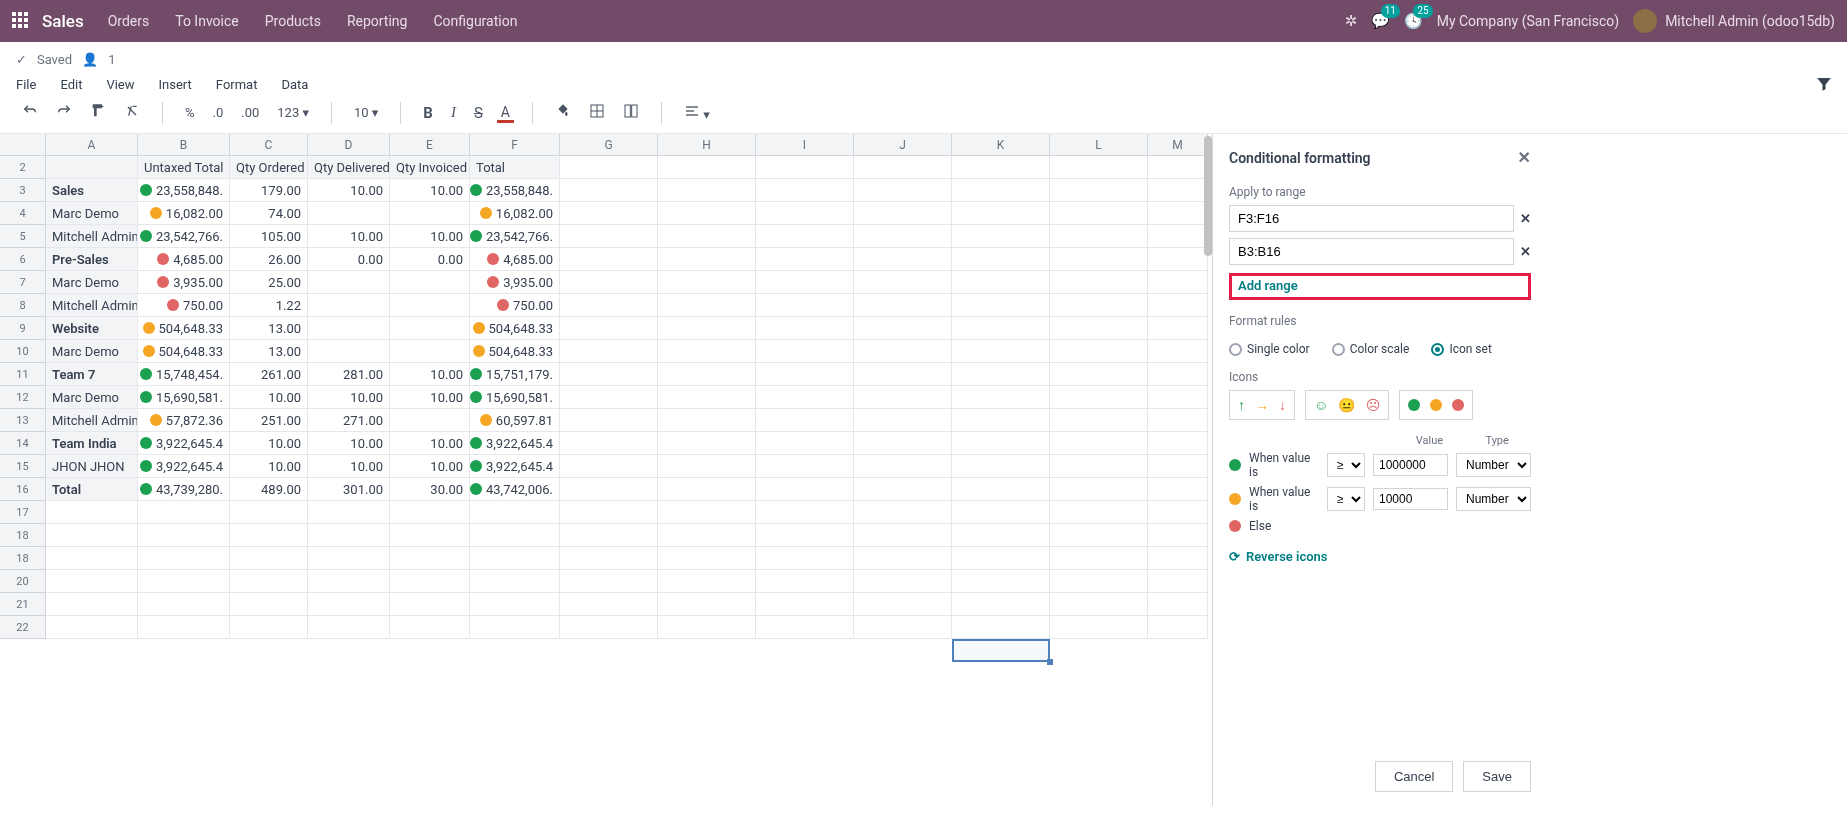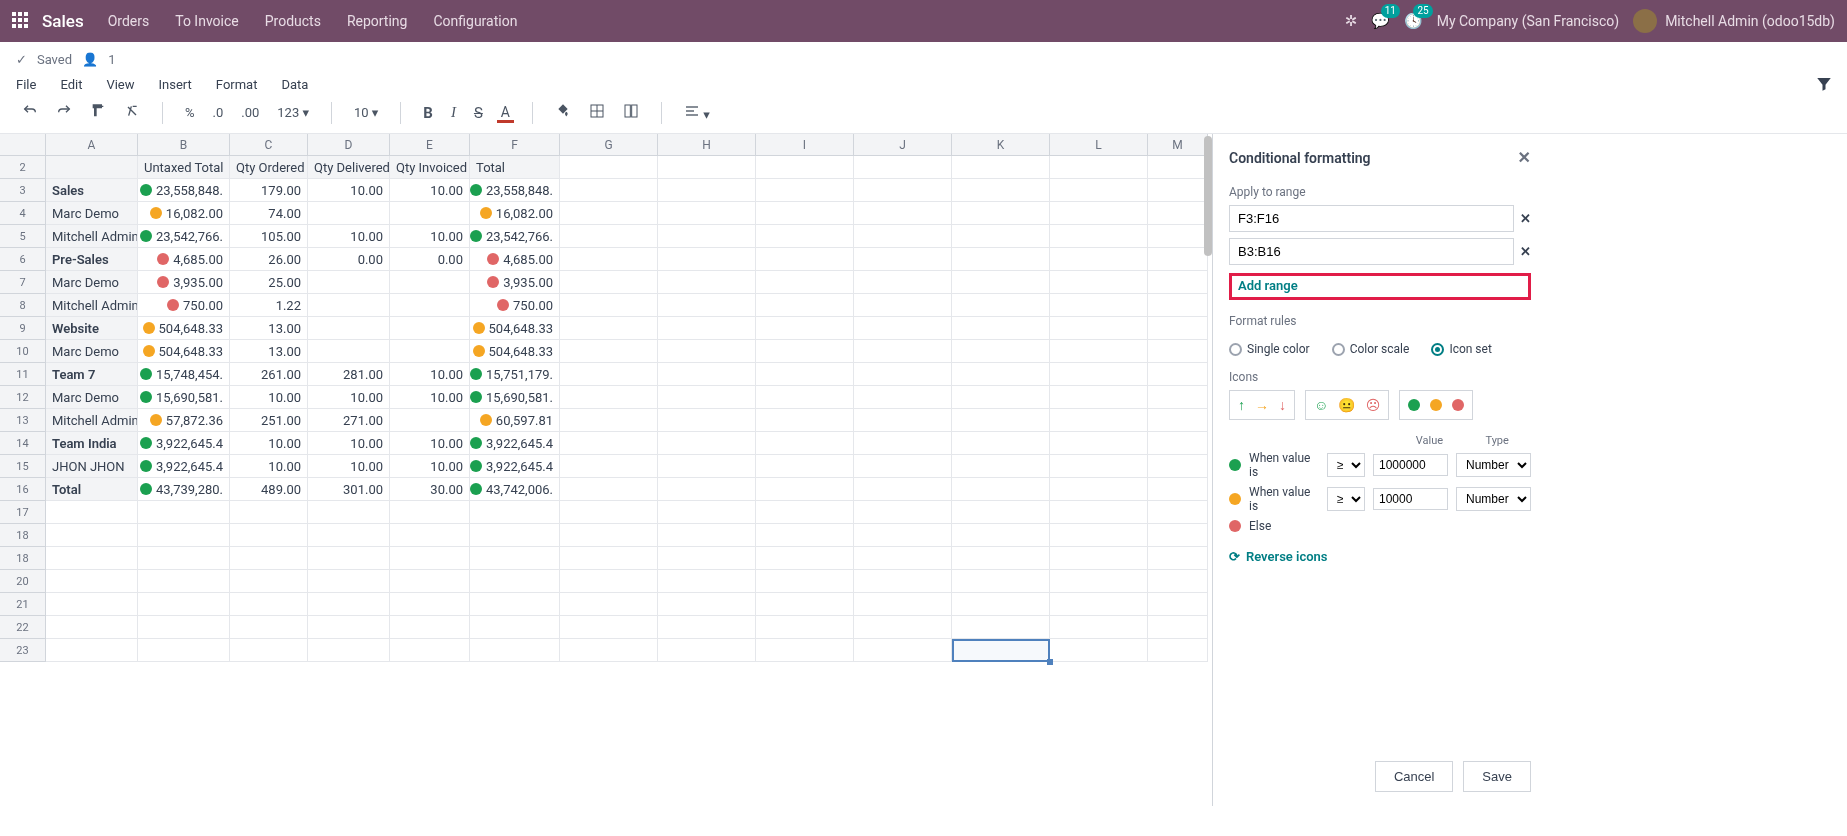--- a/index.html
+++ b/index.html
@@ -710,36 +710,20 @@
           <div class="cell" style="width: 80px;"></div>
           <div class="cell" style="width: 90px;"></div>
           <div class="cell" style="width: 98px;"></div>
           <div class="cell" style="width: 98px;"></div>
           <div class="cell" style="width: 98px;"></div>
           <div class="cell" style="width: 98px;"></div>
           <div class="cell" style="width: 98px;"></div>
           <div class="cell" style="width: 98px;"></div>
           <div class="cell" style="width: 60px;"></div>
         </div>
-        <div class="row">
-          <div class="rowhead">23</div>
-          <div class="cell" style="width: 92px;"></div>
-          <div class="cell" style="width: 92px;"></div>
-          <div class="cell" style="width: 78px;"></div>
-          <div class="cell" style="width: 82px;"></div>
-          <div class="cell" style="width: 80px;"></div>
-          <div class="cell" style="width: 90px;"></div>
-          <div class="cell" style="width: 98px;"></div>
-          <div class="cell" style="width: 98px;"></div>
-          <div class="cell" style="width: 98px;"></div>
-          <div class="cell" style="width: 98px;"></div>
-          <div class="cell" style="width: 98px;"></div>
-          <div class="cell" style="width: 98px;"></div>
-          <div class="cell" style="width: 60px;"></div>
-        </div>
       </div>
     <div class="selected-cell" id="selcell" style="left: 952px; top: 505px; width: 98px; height: 23px;"></div>
     <div class="selected-handle" id="selhandle" style="left: 1047px; top: 525px;"></div>
   </div>
 
   <div class="sidepanel">
     <div class="sp-title">
       <span>Conditional formatting</span>
       <span class="sp-close">✕</span>
     </div>

